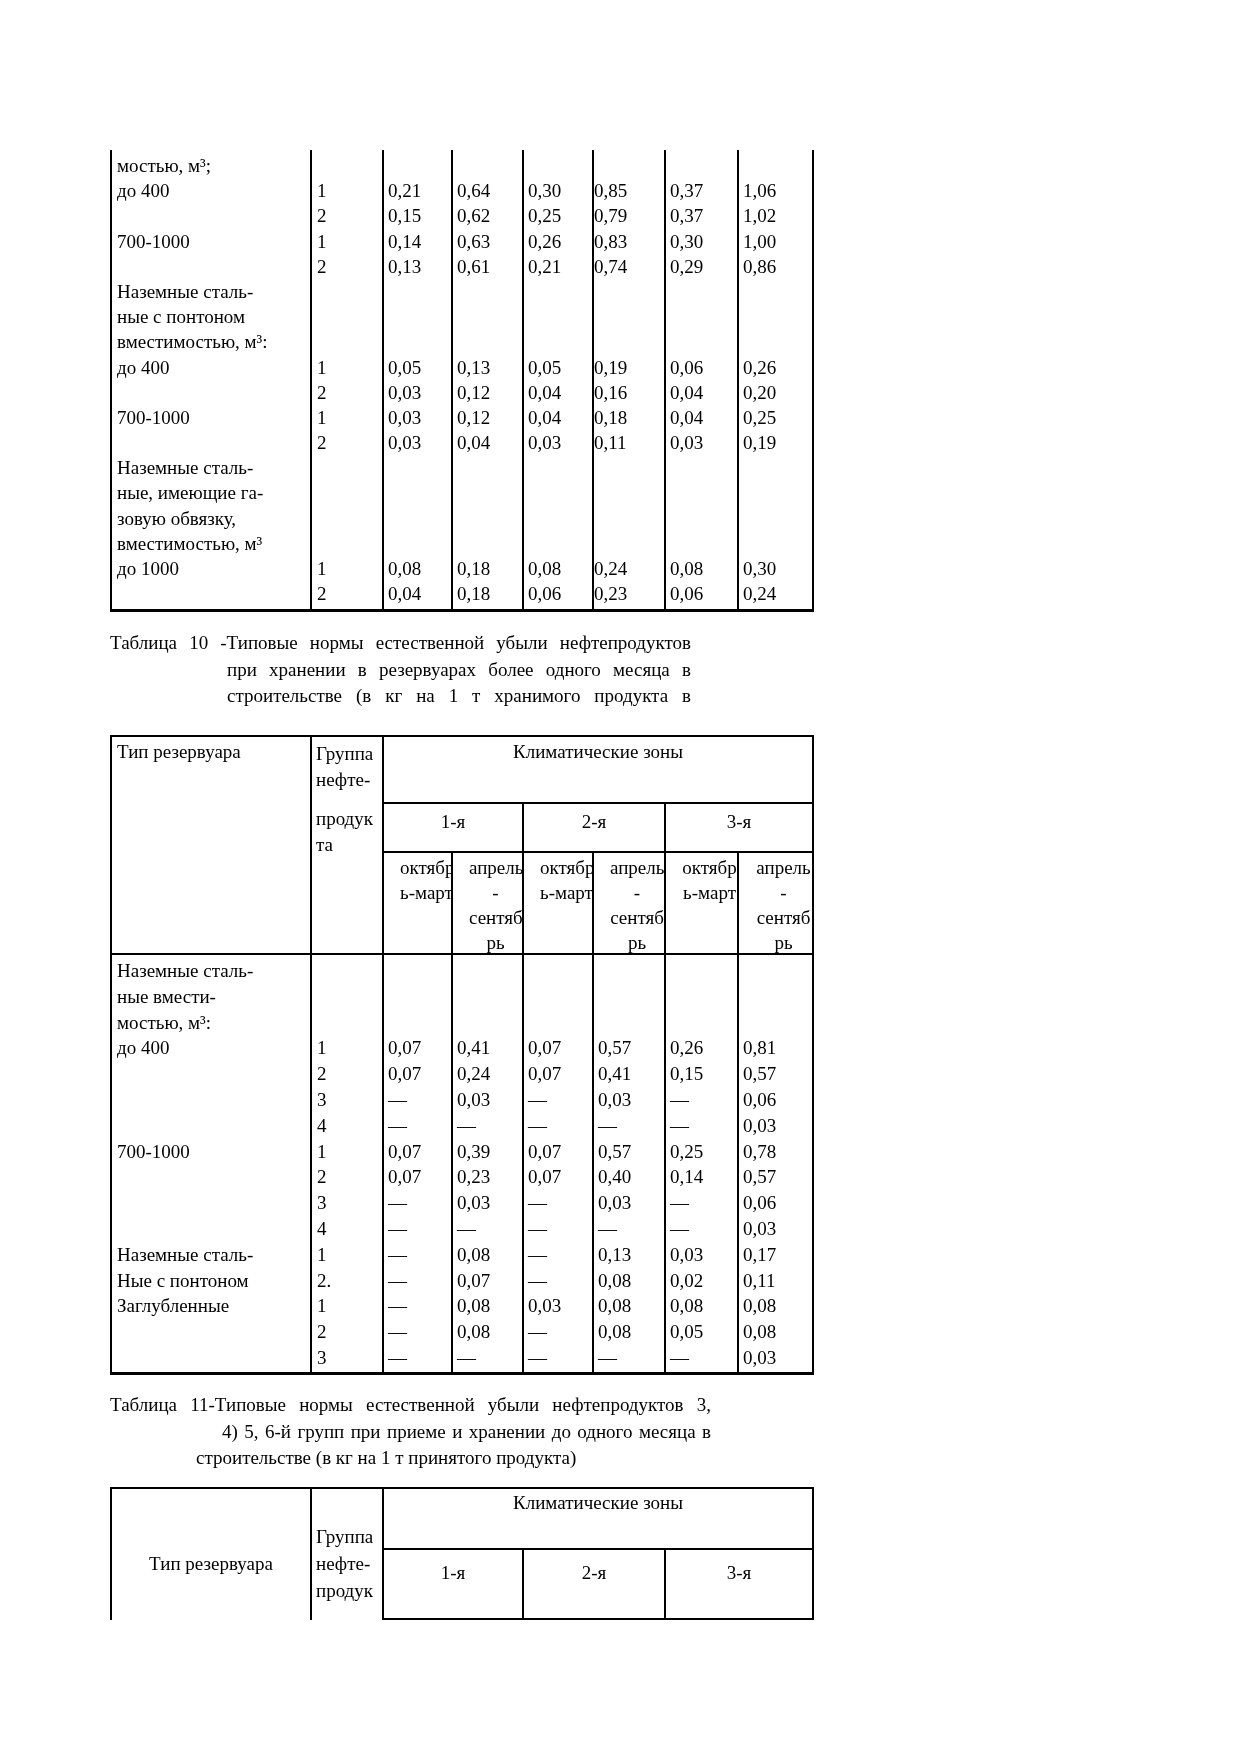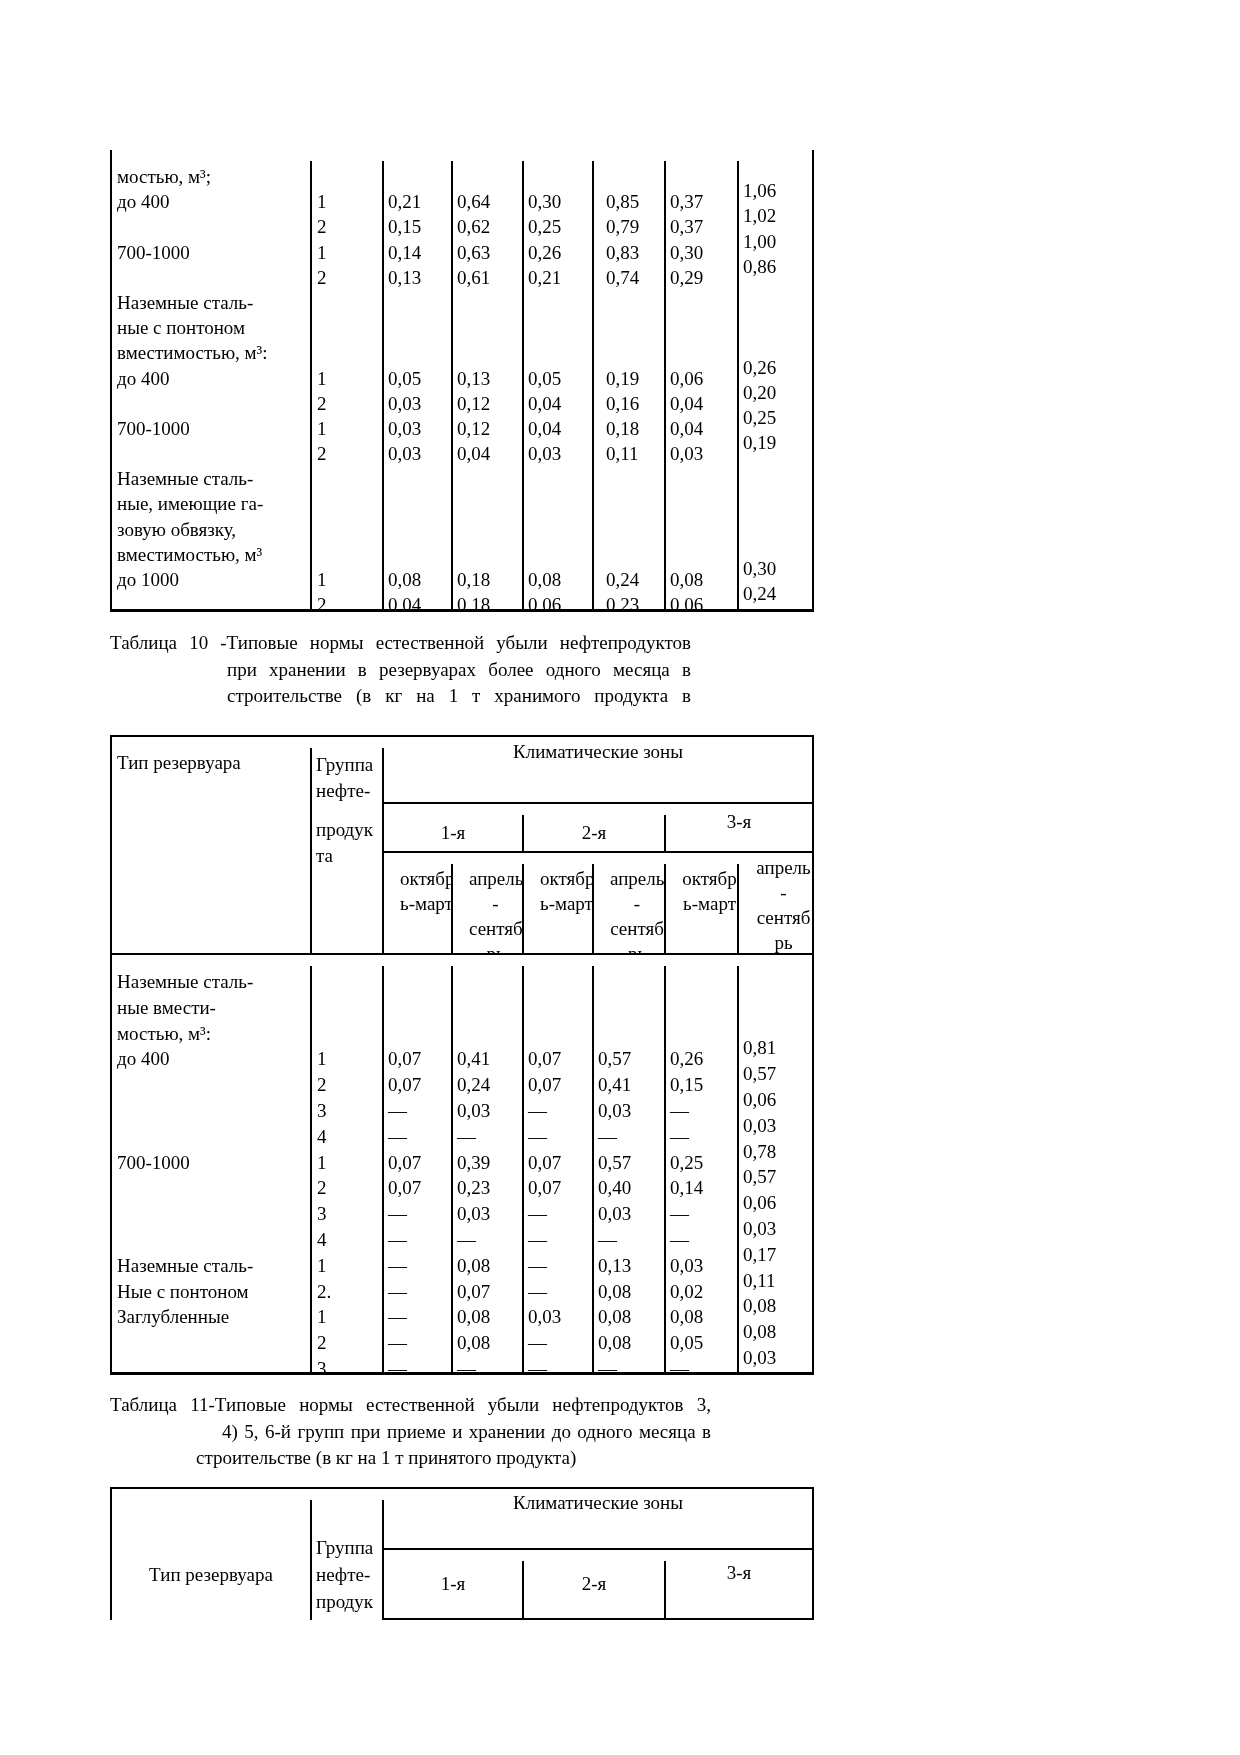--- a/index.html
+++ b/index.html
@@ -1,20 +1,20 @@
 <!DOCTYPE html>
 <html><head>
 <meta charset="utf-8">
 <style>
   html,body{margin:0;padding:0;background:#fff;}
   .page{position:relative;width:1240px;height:1755px;background:#ffffff;
         font-family:"Liberation Serif","DejaVu Serif",serif;color:#000;font-size:19px;overflow:hidden;}
   .tbl{position:absolute;box-sizing:border-box;display:grid;}
   .c{box-sizing:border-box;overflow:hidden;}
-  .br{border-right:2px solid #000;margin-top:11px;}
+  .br{border-right:2px solid #000;}
   .bb{border-bottom:2px solid #000;}
   .center{text-align:center;}
   .ln{white-space:nowrap;}
   
   .ttop{left:110px;top:150px;width:704px;height:462px;
         border-left:2px solid #000;border-right:2px solid #000;border-bottom:3px solid #000;
         grid-template-columns:200px 72px 69px 71px 70px 72px 73px 73px;grid-template-rows:459px;}
   .ttop .ln{height:25.2px;line-height:25.2px;}
   
   .t10{left:110px;top:735px;width:704px;height:640px;
@@ -136,21 +136,21 @@
         <div class="ln">0,04</div>
         <div class="ln">0,04</div>
         <div class="ln">0,03</div>
         <div class="ln">&nbsp;</div>
         <div class="ln">&nbsp;</div>
         <div class="ln">&nbsp;</div>
         <div class="ln">&nbsp;</div>
         <div class="ln">0,08</div>
         <div class="ln">0,06</div>
       </div>
-    <div class="c br" style="grid-area:1/6;padding:3px 0 0 12px">
+    <div class="c br" style="grid-area:1/6;padding:3px 0 0 0">
         <div class="ln">&nbsp;</div>
         <div class="ln">0,85</div>
         <div class="ln">0,79</div>
         <div class="ln">0,83</div>
         <div class="ln">0,74</div>
         <div class="ln">&nbsp;</div>
         <div class="ln">&nbsp;</div>
         <div class="ln">&nbsp;</div>
         <div class="ln">0,19</div>
         <div class="ln">0,16</div>

